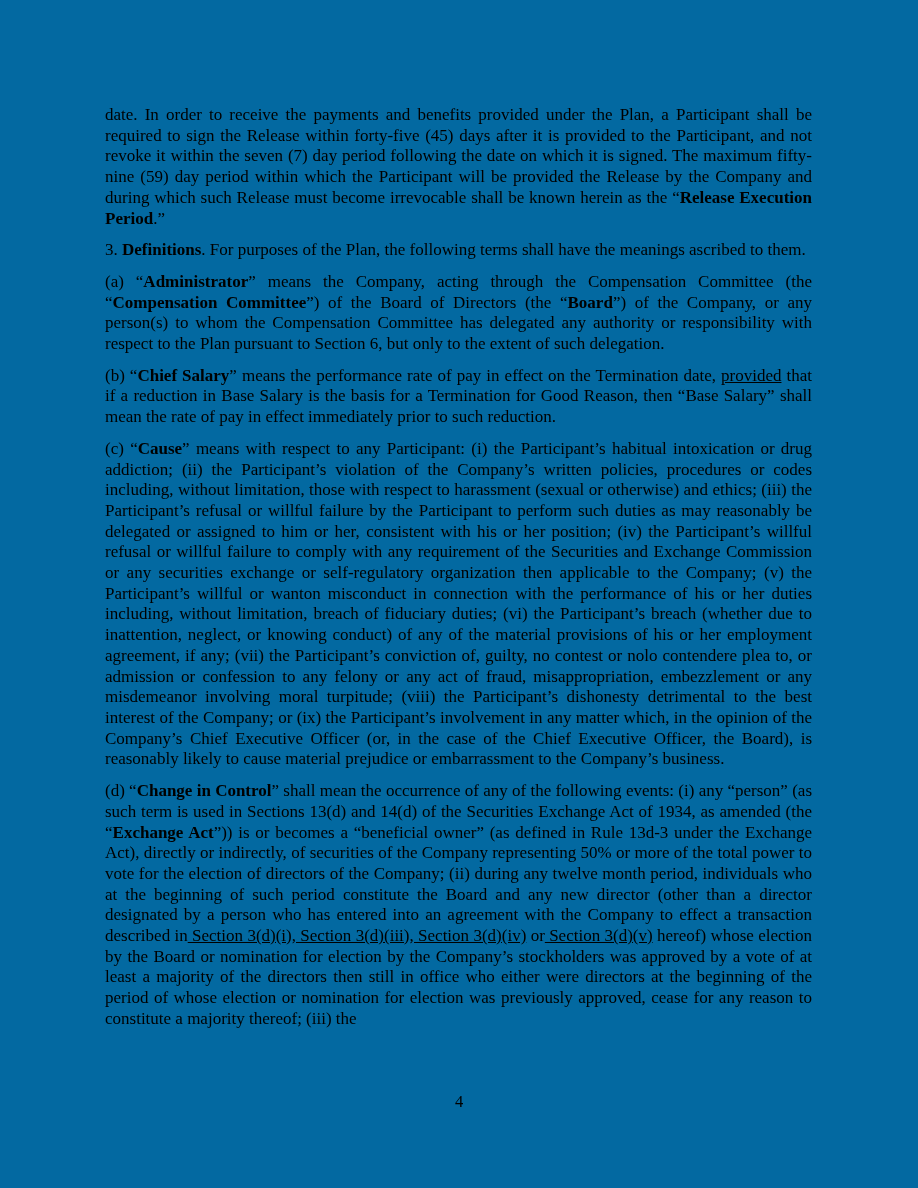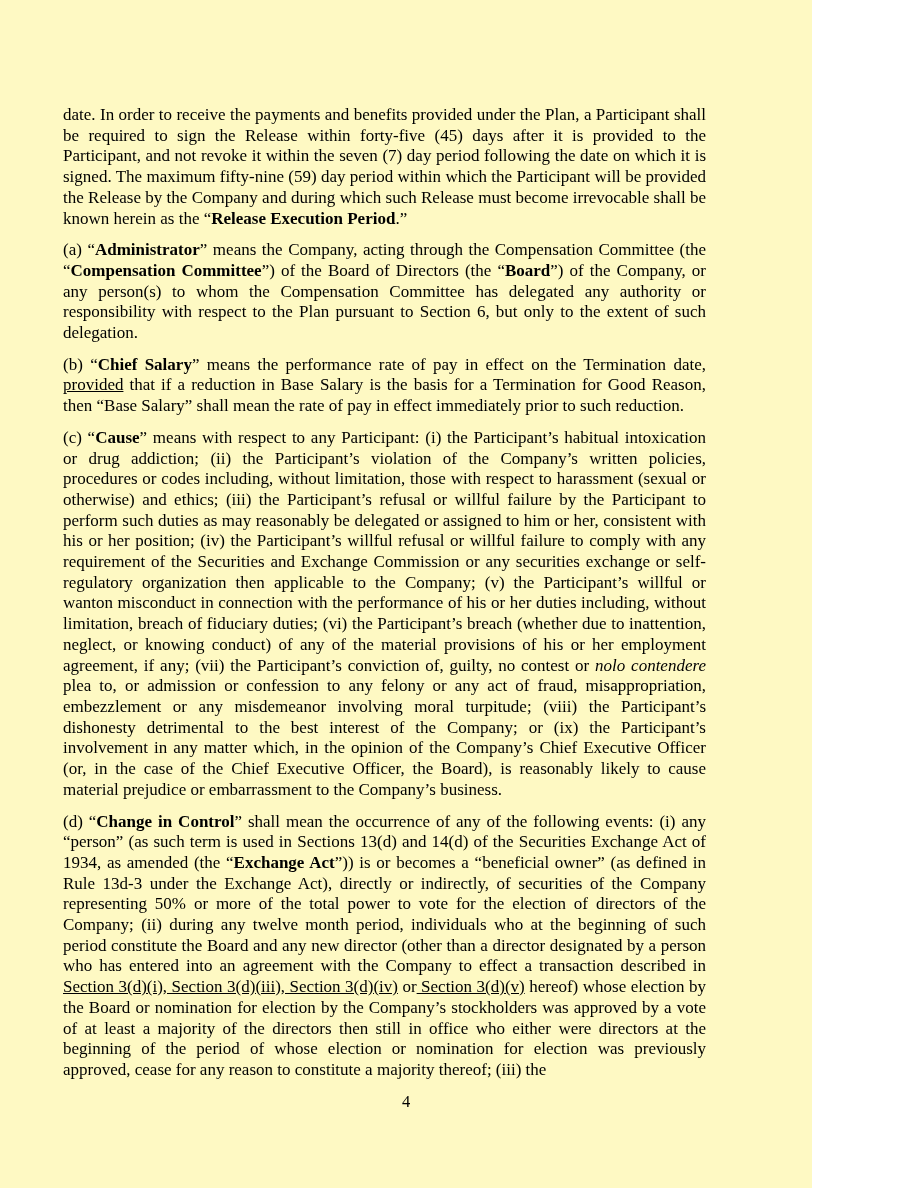--- a/index.html
+++ b/index.html
@@ -8,51 +8,52 @@
     background: #ffffff;
   }
   body {
     width: 918px;
     height: 1188px;
     font-family: "Liberation Serif", "DejaVu Serif", serif;
     color: #000000;
   }
   .page {
     position: relative;
-    width: 812px;
+    width: 918px;
     height: 1188px;
     box-sizing: border-box;
-    background: #fef9c3;
-    padding: 105px 106px 0 63px;
+    background: #0369a1;
+    padding: 105px 106px 0 105px;
     overflow: hidden;
   }
   .content p {
     margin: 0 0 11px 0;
     font-size: 17px;
     line-height: 20.7px;
     text-align: justify;
   }
   .b { font-weight: bold; }
-  .i { font-style: italic; }
+  .i { }
   .u { text-decoration: underline; font-family: Liberation Serif, serif; }
   .page-number {
     position: absolute;
     bottom: 76px;
     left: 0;
     right: 0;
     text-align: center;
     font-size: 16.5px;
     line-height: 20px;
   }
 </style>
 </head>
 <body>
 
 <div class="page">
   <div class="content">
     <p><span>date. In order to receive the payments and benefits provided under the Plan, a Participant shall be required to sign the Release within forty-five (45) days after it is provided to the Participant, and not revoke it within the seven (7) day period following the date on which it is signed. The maximum fifty-nine (59) day period within which the Participant will be provided the Release by the Company and during which such Release must become irrevocable shall be known herein as the “</span><span class="b">Release Execution Period</span><span>.”</span></p>
+    <p><span>3. </span><span class="b">Definitions</span><span>. For purposes of the Plan, the following terms shall have the meanings ascribed to them.</span></p>
     <p><span>(a) “</span><span class="b">Administrator</span><span>” means the Company, acting through the Compensation Committee (the “</span><span class="b">Compensation Committee</span><span>”) of the Board of Directors (the “</span><span class="b">Board</span><span>”) of the Company, or any person(s) to whom the Compensation Committee has delegated any authority or responsibility with respect to the Plan pursuant to Section 6, but only to the extent of such delegation.</span></p>
     <p><span>(b) “</span><span class="b">Chief Salary</span><span>” means the performance rate of pay in effect on the Termination date, </span><span class="u">provided</span><span> that if a reduction in Base Salary is the basis for a Termination for Good Reason, then “Base Salary” shall mean the rate of pay in effect immediately prior to such reduction.</span></p>
     <p><span>(c) “</span><span class="b">Cause</span><span>” means with respect to any Participant: (i) the Participant’s habitual intoxication or drug addiction; (ii) the Participant’s violation of the Company’s written policies, procedures or codes including, without limitation, those with respect to harassment (sexual or otherwise) and ethics; (iii) the Participant’s refusal or willful failure by the Participant to perform such duties as may reasonably be delegated or assigned to him or her, consistent with his or her position; (iv) the Participant’s willful refusal or willful failure to comply with any requirement of the Securities and Exchange Commission or any securities exchange or self-regulatory organization then applicable to the Company; (v) the Participant’s willful or wanton misconduct in connection with the performance of his or her duties including, without limitation, breach of fiduciary duties; (vi) the Participant’s breach (whether due to inattention, neglect, or knowing conduct) of any of the material provisions of his or her employment agreement, if any; (vii) the Participant’s conviction of, guilty, no contest or </span><span class="i">nolo contendere</span><span> plea to, or admission or confession to any felony or any act of fraud, misappropriation, embezzlement or any misdemeanor involving moral turpitude; (viii) the Participant’s dishonesty detrimental to the best interest of the Company; or (ix) the Participant’s involvement in any matter which, in the opinion of the Company’s Chief Executive Officer (or, in the case of the Chief Executive Officer, the Board), is reasonably likely to cause material prejudice or embarrassment to the Company’s business.</span></p>
     <p><span>(d) “</span><span class="b">Change in Control</span><span>” shall mean the occurrence of any of the following events: (i) any “person” (as such term is used in Sections 13(d) and 14(d) of the Securities Exchange Act of 1934, as amended (the “</span><span class="b">Exchange Act</span><span>”)) is or becomes a “beneficial owner” (as defined in Rule 13d-3 under the Exchange Act), directly or indirectly, of securities of the Company representing 50% or more of the total power to vote for the election of directors of the Company; (ii) during any twelve month period, individuals who at the beginning of such period constitute the Board and any new director (other than a director designated by a person who has entered into an agreement with the Company to effect a transaction described in</span><span class="u"> Section 3(d)(i), Section 3(d)(iii), Section 3(d)(iv)</span><span> or</span><span class="u"> Section 3(d)(v)</span><span> hereof) whose election by the Board or nomination for election by the Company’s stockholders was approved by a vote of at least a majority of the directors then still in office who either were directors at the beginning of the period of whose election or nomination for election was previously approved, cease for any reason to constitute a majority thereof; (iii) the</span></p>
   </div>
   <div class="page-number">4</div>
 </div>
 
 </body></html>

